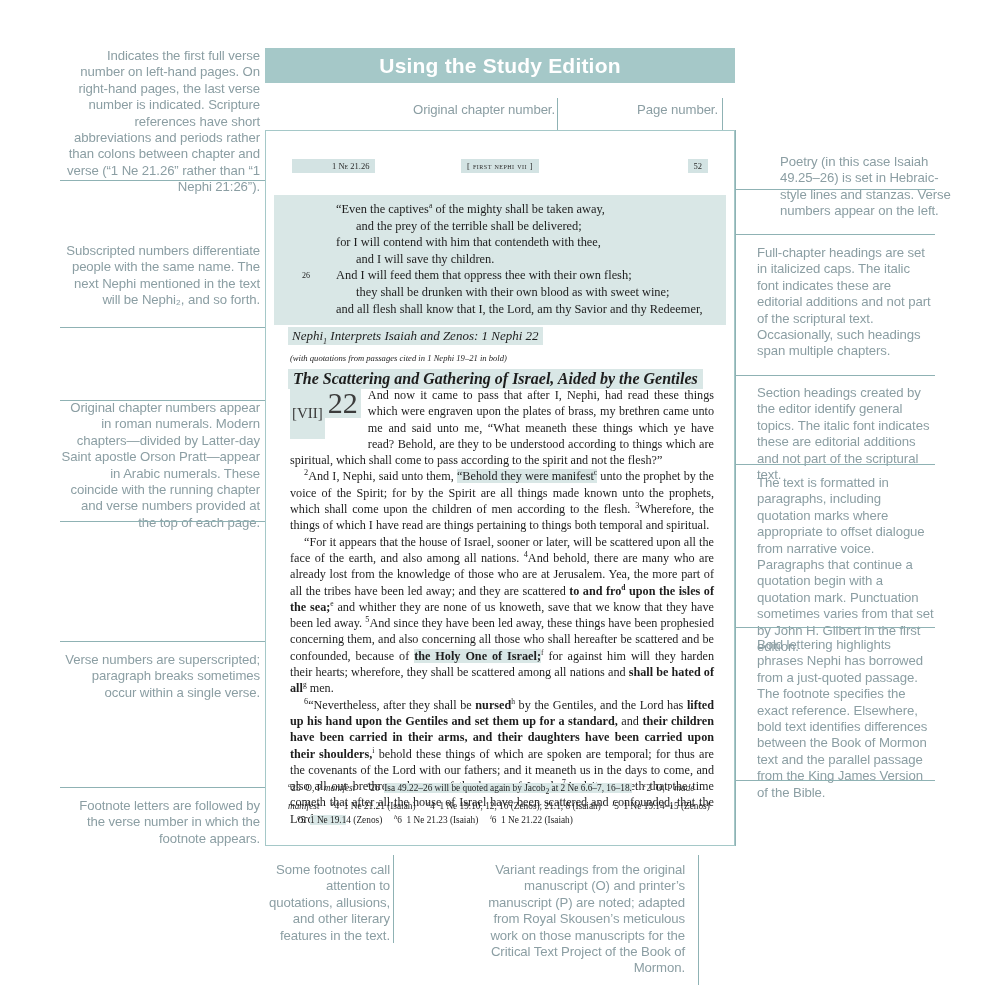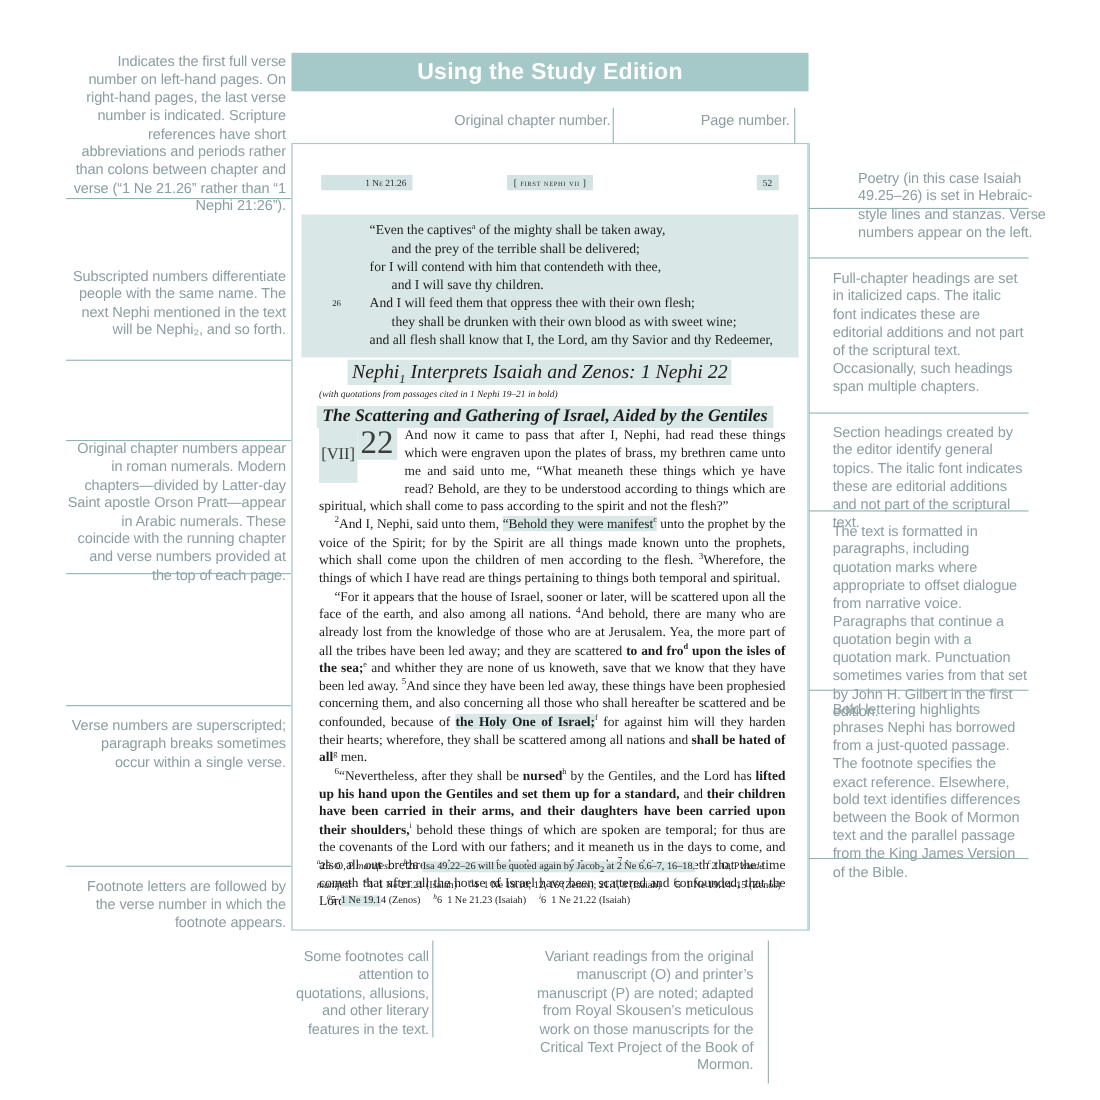--- a/index.html
+++ b/index.html
@@ -77,26 +77,25 @@
     position:absolute;left:28px;top:1px;
     font-size:8px;
   }
   sup{font-size:0.62em;vertical-align:super;line-height:0;}
 
   
   #chapHead{
     position:absolute;left:22px;top:196px;
     font-family:"Liberation Serif", serif;
     font-style:italic;
-    font-size:18px;
+    font-size:13px;
     color:#1d1d1d;
     background:#d9e7e6;
     padding:1px 4px;
     white-space:nowrap;
-    margin-left:28px;
   }
   #chapHead sub{font-size:.62em;vertical-align:sub;line-height:0;}
   #chapSub{
     position:absolute;left:24px;top:222px;
     font-family:"Liberation Serif", serif;
     font-style:italic;font-size:8.6px;color:#1d1d1d;
     white-space:nowrap;
     text-align:center;
   }
   #sectHead{

